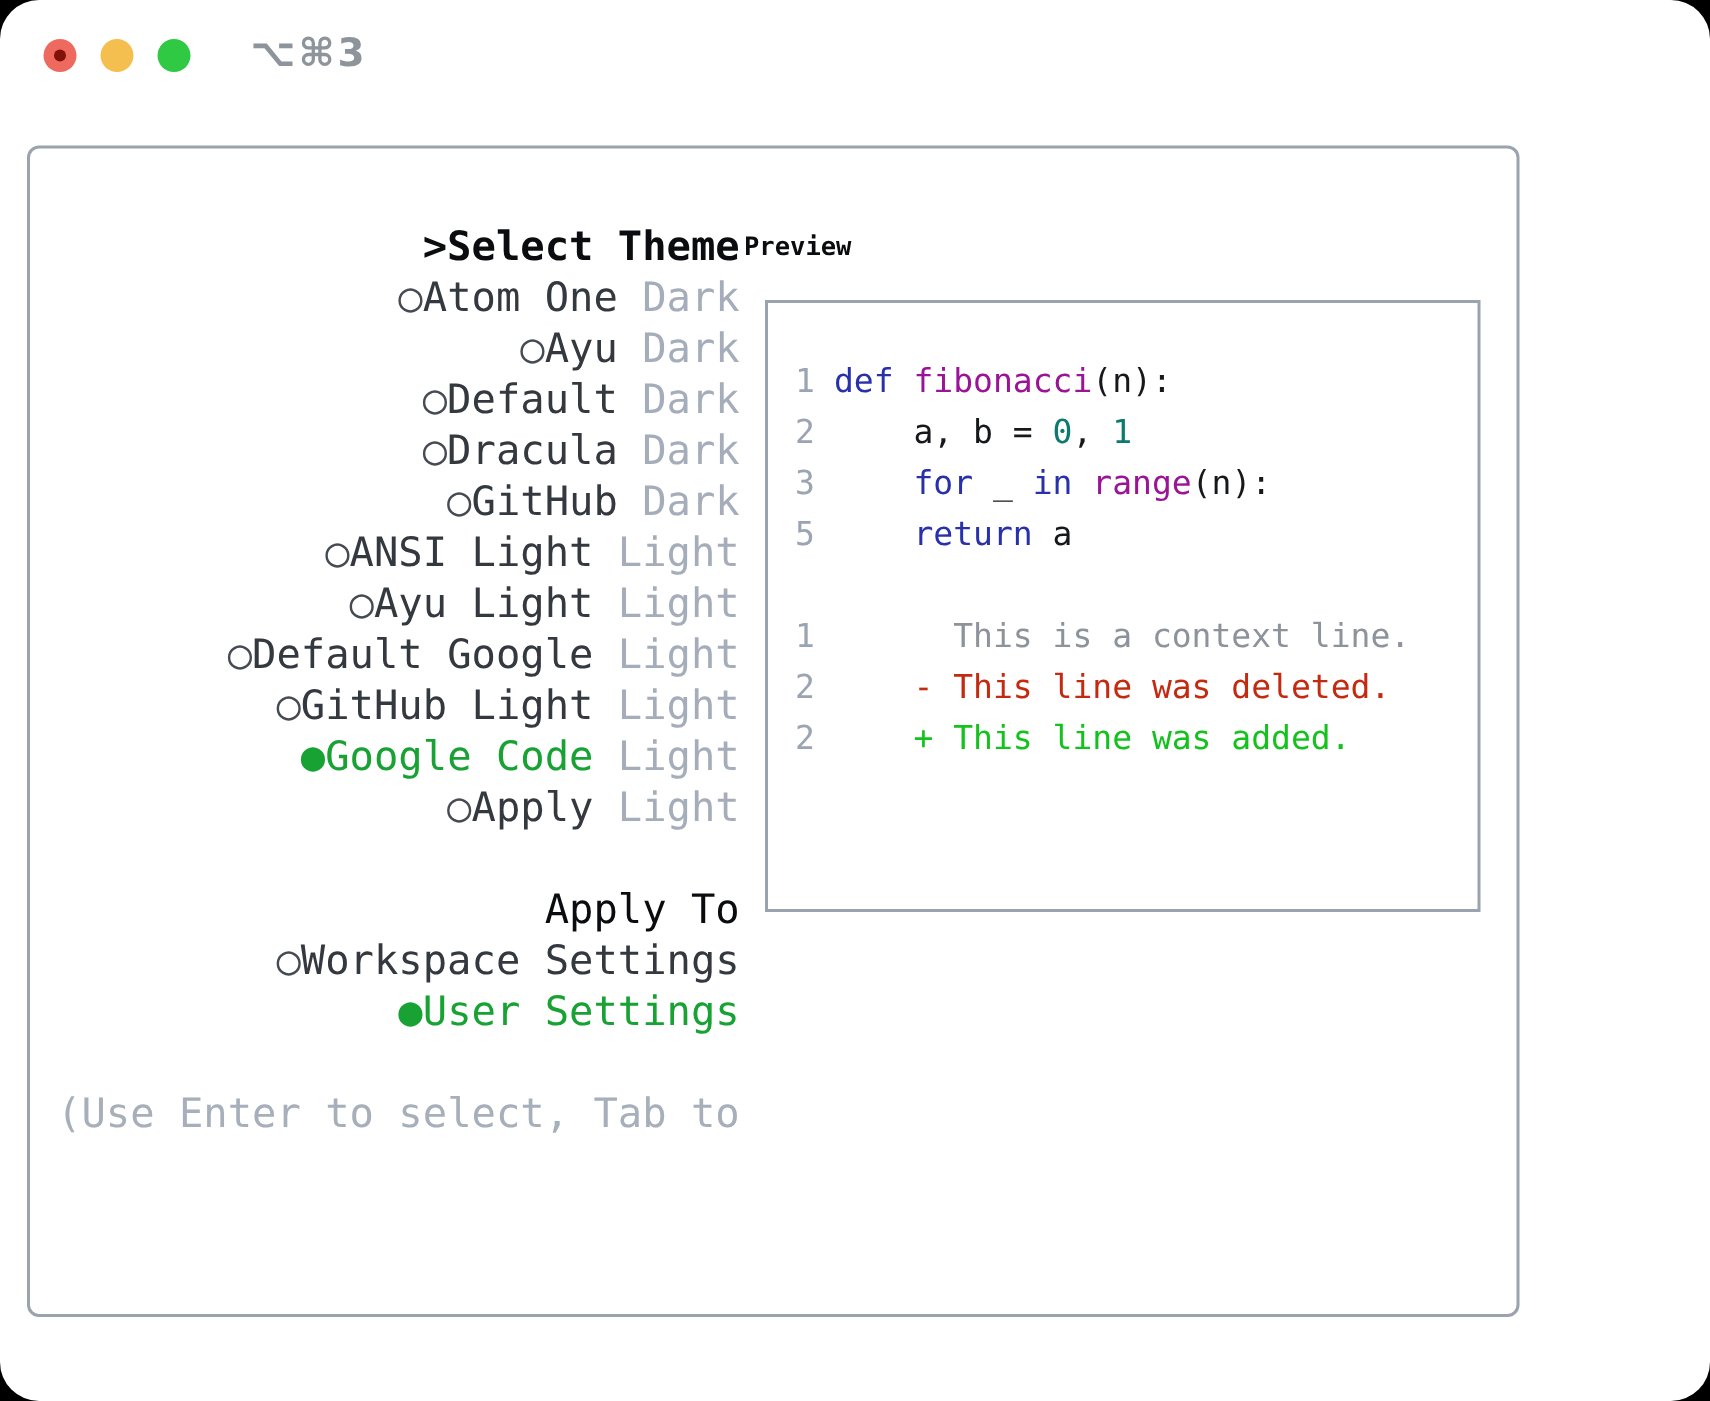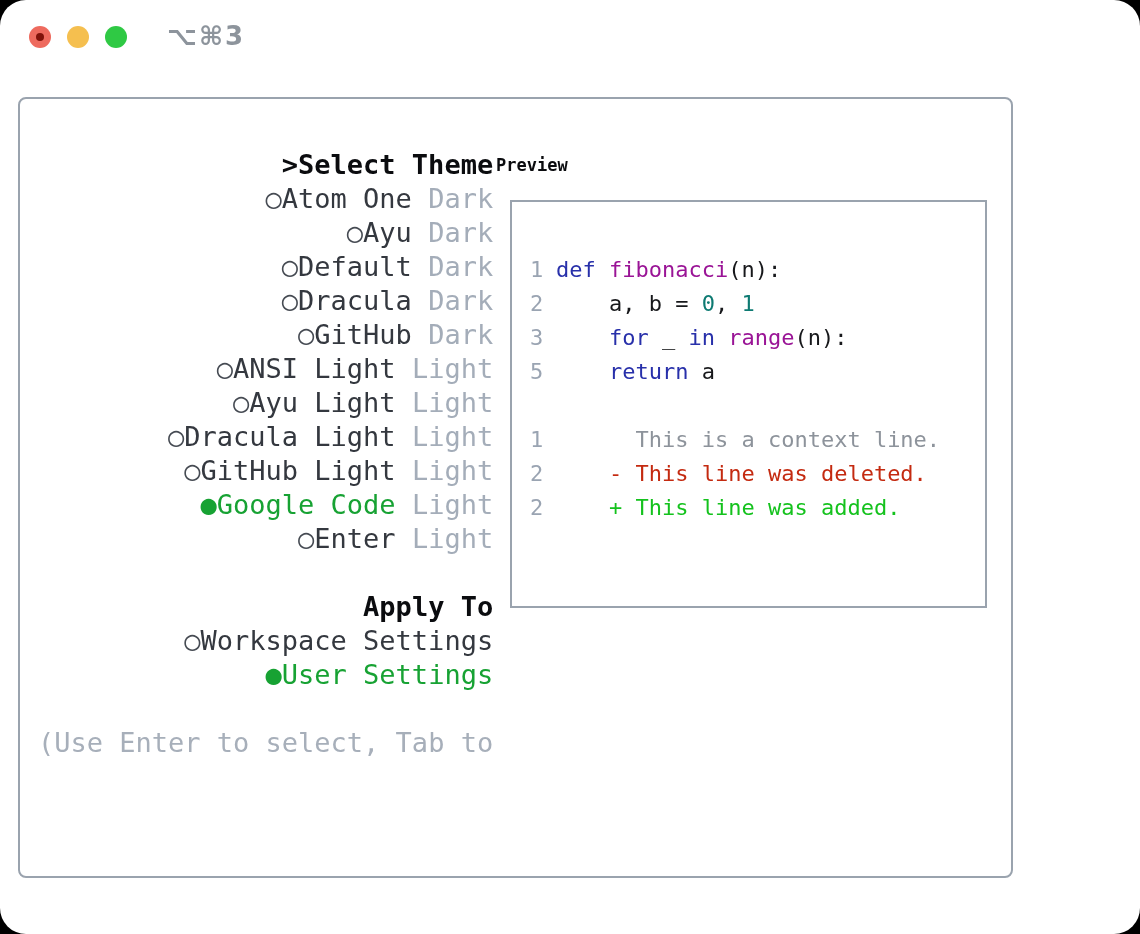--- a/index.html
+++ b/index.html
@@ -50,40 +50,40 @@
   .row {
     height: 34px; line-height: 34px;
     font-size: 27px; white-space: pre;
     color: var(--text-dark);
     text-align: right;
   }
   .row .marker { display: inline-block; width: 29px; color: var(--circle); }
   .row.header .marker, .row.header .hdr-label {
     color: var(--text-black); font-weight: 700;
   }
-  .row.subheader { color: var(--text-black); font-weight: bold; }
+  .row.subheader { color: var(--text-black); }
   .row.subheader .marker { visibility: hidden; }
   .row .variant { color: var(--muted); margin-left: 1ch; }
   .row.selected .marker, .row.selected .name { color: var(--green-sel); }
   .row.help { color: var(--help); }
   .row.gap { pointer-events: none; }
   
   .preview-label {
     position: absolute; left: 476px; top: 49px;
     height: 34px; line-height: 34px;
     font-size: 17px; font-weight: 700;
     color: var(--text-black); white-space: pre;
   }
   .preview-box {
     position: absolute; left: 490px; top: 101px;
     width: 477px; height: 408px;
     border: 2px solid var(--border);
     background: #fff;
   }
-  .code { position: absolute; left: 18px; top: 51px; }
+  .code { position: absolute; left: 18px; top: 36px; }
   .cline {
     height: 34px; line-height: 34px;
     font-size: 22px; white-space: pre;
     color: var(--pl);
   }
   .cline .ln { display: inline-block; width: 26px; color: var(--ln); }
   .seg.kw  { color: var(--kw); }
   .seg.fn  { color: var(--fn); }
   .seg.lit { color: var(--lit); }
   .seg.pl  { color: var(--pl); }
@@ -107,24 +107,24 @@
   <div class="panel">
     <div class="left-rows" id="left-rows">
         <div class="row header"><span class="marker">&gt;</span><span class="hdr-label">Select Theme</span></div>
         <div class="row option"><span class="marker">○</span><span class="name">Atom One</span><span class="variant">Dark</span></div>
         <div class="row option"><span class="marker">○</span><span class="name">Ayu</span><span class="variant">Dark</span></div>
         <div class="row option"><span class="marker">○</span><span class="name">Default</span><span class="variant">Dark</span></div>
         <div class="row option"><span class="marker">○</span><span class="name">Dracula</span><span class="variant">Dark</span></div>
         <div class="row option"><span class="marker">○</span><span class="name">GitHub</span><span class="variant">Dark</span></div>
         <div class="row option"><span class="marker">○</span><span class="name">ANSI Light</span><span class="variant">Light</span></div>
         <div class="row option"><span class="marker">○</span><span class="name">Ayu Light</span><span class="variant">Light</span></div>
-        <div class="row option"><span class="marker">○</span><span class="name">Dracula Light</span><span class="variant">Light</span></div>
+        <div class="row option"><span class="marker">○</span><span class="name">Default Google</span><span class="variant">Light</span></div>
         <div class="row option"><span class="marker">○</span><span class="name">GitHub Light</span><span class="variant">Light</span></div>
         <div class="row option selected"><span class="marker">●</span><span class="name">Google Code</span><span class="variant">Light</span></div>
-        <div class="row option"><span class="marker">○</span><span class="name">Enter</span><span class="variant">Light</span></div>
+        <div class="row option"><span class="marker">○</span><span class="name">Apply</span><span class="variant">Light</span></div>
         <div class="row gap"></div>
         <div class="row subheader"><span class="marker"></span><span class="hdr2-label">Apply To</span></div>
         <div class="row option"><span class="marker">○</span><span class="name">Workspace Settings</span></div>
         <div class="row option selected"><span class="marker">●</span><span class="name">User Settings</span></div>
         <div class="row gap"></div>
         <div class="row help">(Use Enter to select, Tab to</div>
       </div>
 
     <div class="preview-label">Preview</div>
     <div class="preview-box">

